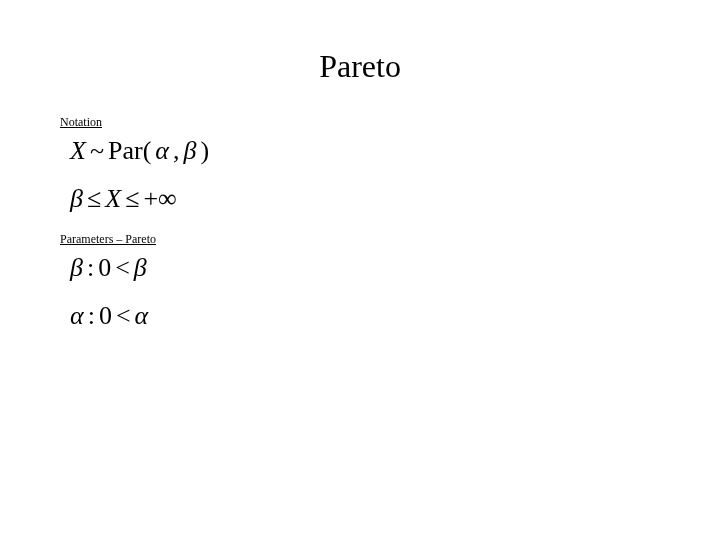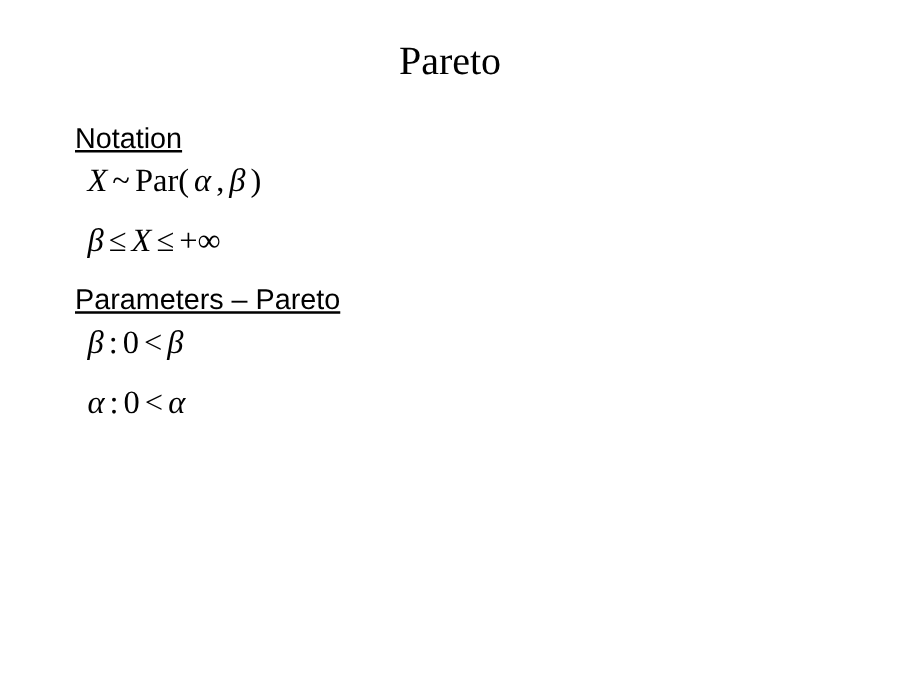--- a/index.html
+++ b/index.html
@@ -13,36 +13,36 @@
       height: 540px;
       background: #ffffff;
       font-family: 'Times New Roman', Times, serif;
       overflow: hidden;
     }
 
     .page-container {
       width: 720px;
       height: 540px;
       position: relative;
-      padding: 30px 60px;
+      padding: 48px 60px;
     }
 
     .title {
       text-align: center;
       font-size: 32px;
       font-weight: normal;
       margin-bottom: 30px;
       font-family: 'Times New Roman', Times, serif;
     }
 
     .section-label {
-      font-size: 23px;
+      font-size: 12px;
       text-decoration: underline;
       margin-bottom: 6px;
-      font-family: Liberation Sans, sans-serif;
+      font-family: Liberation Serif, serif;
     }
 
     .math-inline {
       font-style: italic;
     }
 
     .section-group {
       margin-bottom: 10px;
     }
 

